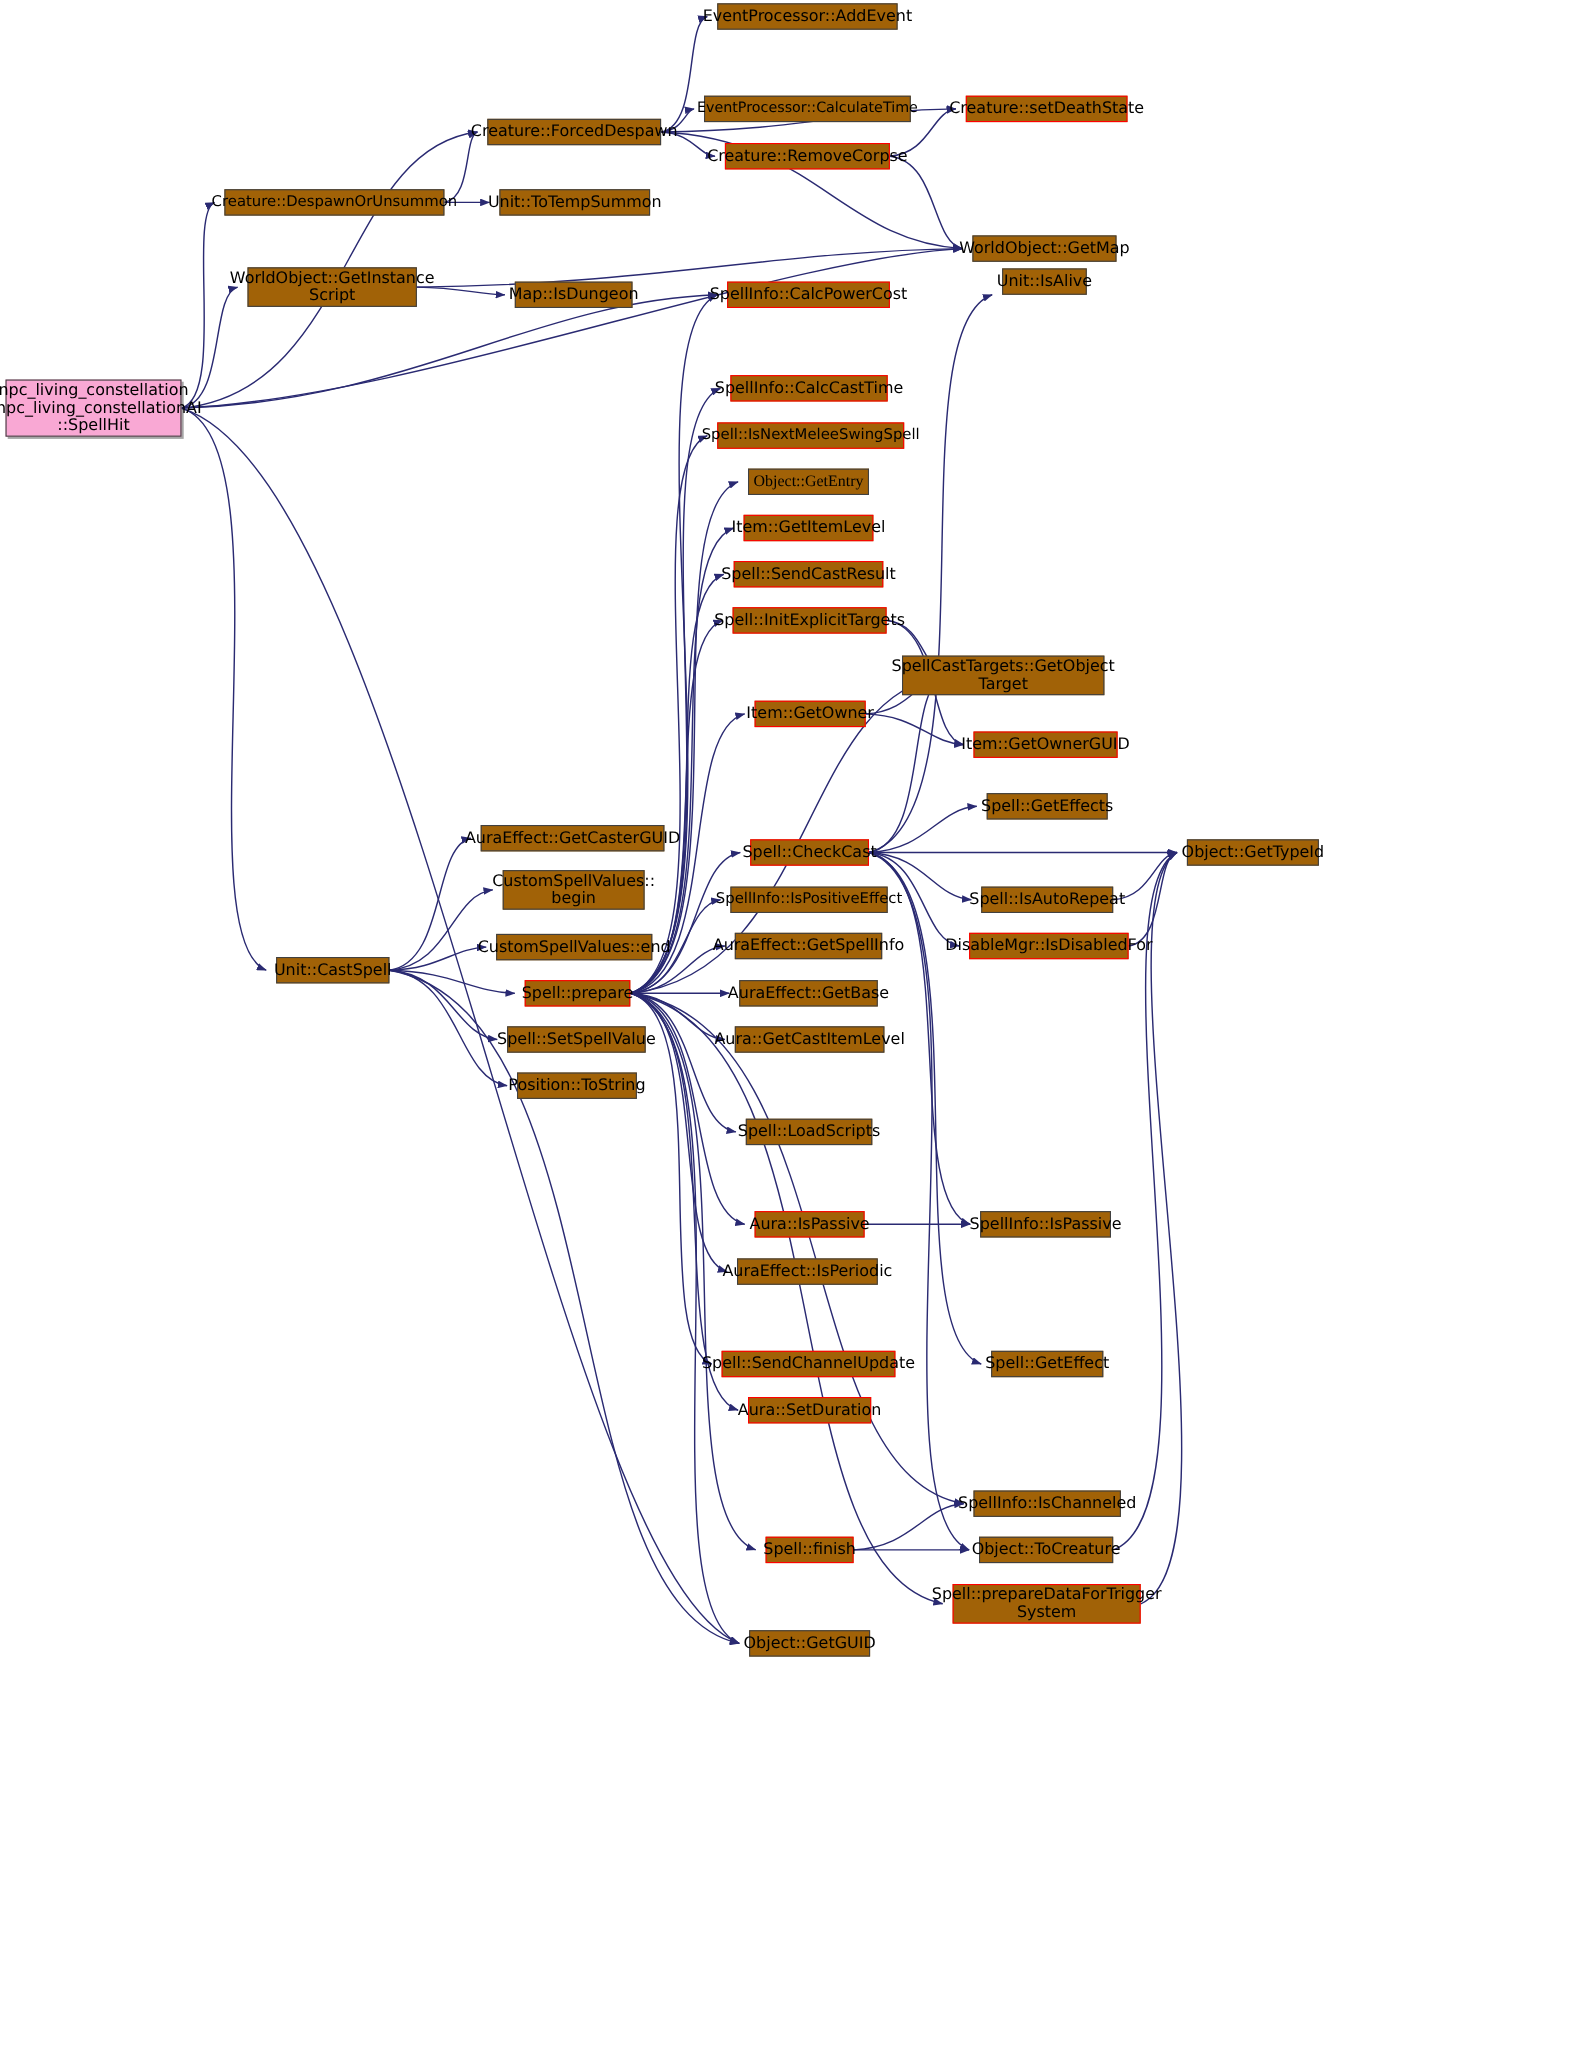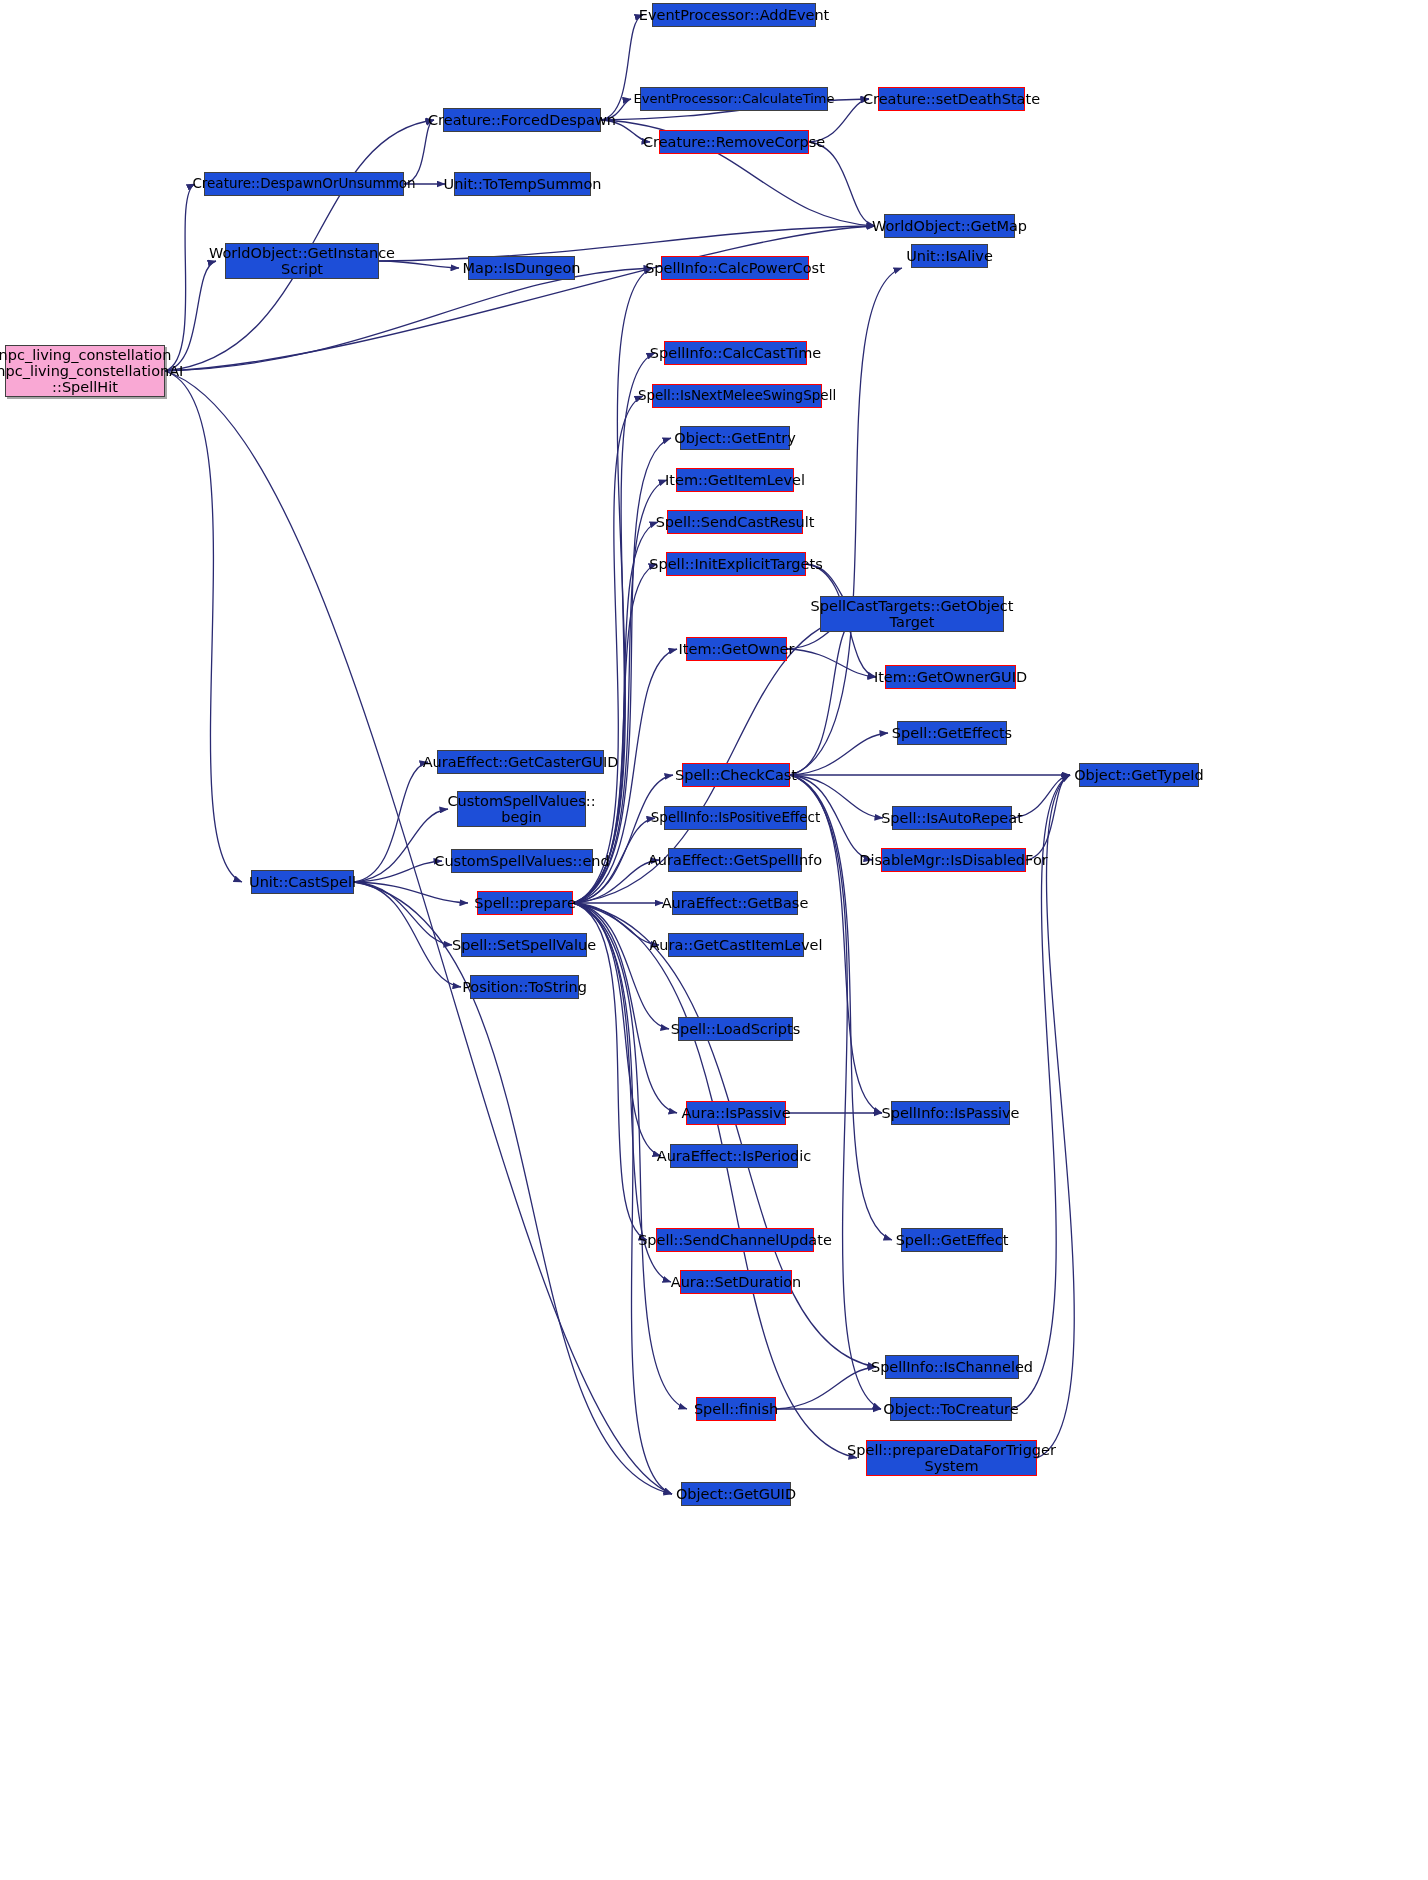--- a/index.html
+++ b/index.html
@@ -1,20 +1,20 @@
 <!DOCTYPE html>
 <html><head>
 <meta charset="utf-8">
 <style>
   html,body{margin:0;padding:0;background:#ffffff;}
   #stage{position:relative;width:1428px;height:1880px;background:#fff;
          font-family:"DejaVu Sans","Liberation Sans",sans-serif;overflow:hidden;}
   svg.edges{position:absolute;left:0;top:0;width:1428px;height:1880px;pointer-events:none;}
   .node{position:absolute;box-sizing:border-box;display:flex;align-items:center;
-        justify-content:center;text-align:center;background:#1d4ed8;
+        justify-content:center;text-align:center;background:#a16207;
         border:1px solid #404040;font-size:14.5px;color:#000;line-height:1.12;
         padding:1px 4px;white-space:pre-line;}
   .node.red{border:1px solid #ff0000;}
   .node.root{background:#f9a8d4;border:1px solid #404040;
              box-shadow:2px 2px 0 rgba(0,0,0,.35);}
 </style>
 </head>
 <body>
 
 <div id="stage">
@@ -107,21 +107,21 @@
       <div class="node" style="left: 204px; top: 172px; width: 200px; height: 24px; font-size: 13.5px;">Creature::DespawnOrUnsummon</div>
       <div class="node" style="left: 454px; top: 172px; width: 137px; height: 24px;">Unit::ToTempSummon</div>
       <div class="node" style="left: 884px; top: 214px; width: 131px; height: 24px;">WorldObject::GetMap</div>
       <div class="node" style="left: 225px; top: 243px; width: 154px; height: 36px;">WorldObject::GetInstance
 Script</div>
       <div class="node" style="left: 468px; top: 256px; width: 107px; height: 24px;">Map::IsDungeon</div>
       <div class="node red" style="left: 661px; top: 256px; width: 148px; height: 24px;">SpellInfo::CalcPowerCost</div>
       <div class="node" style="left: 911px; top: 244px; width: 77px; height: 24px;">Unit::IsAlive</div>
       <div class="node red" style="left: 664px; top: 341px; width: 143px; height: 24px;">SpellInfo::CalcCastTime</div>
       <div class="node red" style="left: 652px; top: 384px; width: 170px; height: 24px; font-size: 13.5px;">Spell::IsNextMeleeSwingSpell</div>
-      <div class="node" style="left: 680px; top: 426px; width: 110px; height: 24px;">Object::GetEntry</div>
+      <div class="node" style="left: 680px; top: 426px; width: 110px; height: 24px; font-family: Liberation Serif, serif;">Object::GetEntry</div>
       <div class="node red" style="left: 676px; top: 468px; width: 118px; height: 24px;">Item::GetItemLevel</div>
       <div class="node red" style="left: 667px; top: 510px; width: 136px; height: 24px;">Spell::SendCastResult</div>
       <div class="node red" style="left: 666px; top: 552px; width: 140px; height: 24px;">Spell::InitExplicitTargets</div>
       <div class="node" style="left: 820px; top: 596px; width: 184px; height: 36px;">SpellCastTargets::GetObject
 Target</div>
       <div class="node red" style="left: 686px; top: 637px; width: 101px; height: 24px;">Item::GetOwner</div>
       <div class="node red" style="left: 885px; top: 665px; width: 131px; height: 24px;">Item::GetOwnerGUID</div>
       <div class="node" style="left: 897px; top: 721px; width: 110px; height: 24px;">Spell::GetEffects</div>
       <div class="node" style="left: 437px; top: 750px; width: 167px; height: 24px;">AuraEffect::GetCasterGUID</div>
       <div class="node red" style="left: 682px; top: 763px; width: 108px; height: 24px;">Spell::CheckCast</div>

